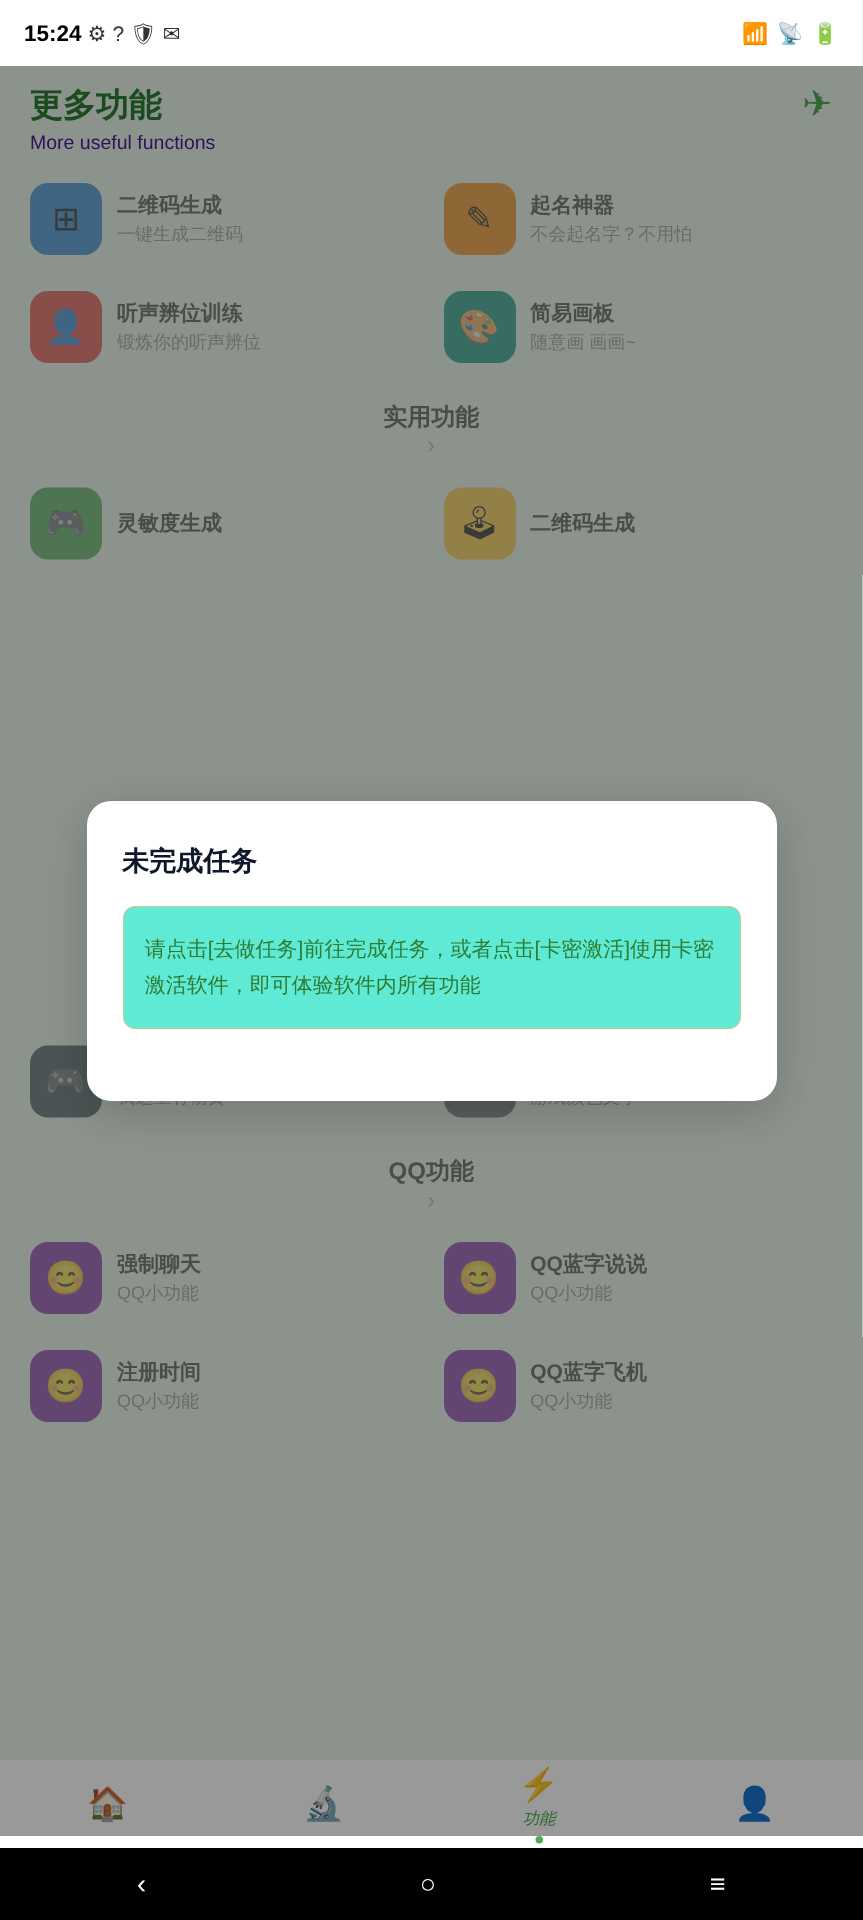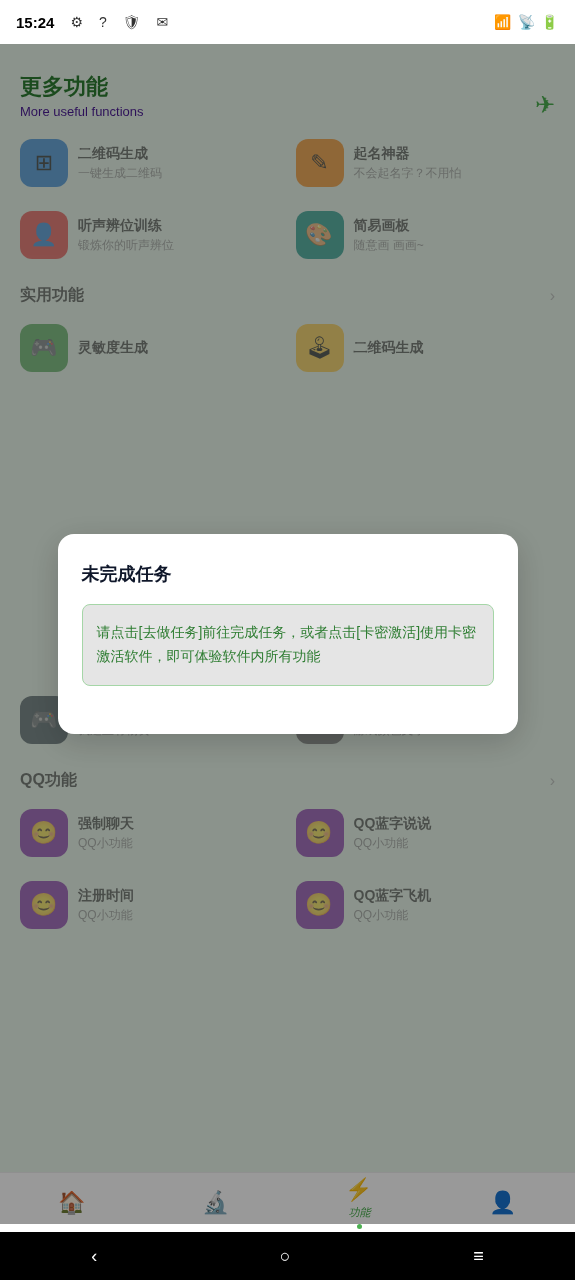--- a/index.html
+++ b/index.html
@@ -34,36 +34,36 @@
       align-items: center;
       gap: 6px;
     }
     .status-icon {
       font-size: 14px;
       color: #333;
     }
     .status-left-icons {
       display: flex;
       align-items: center;
-      gap: 16px;
+      gap: 4px;
     }
 
     
     .main-content {
       background: #e8f5e9;
       min-height: 1180px;
       position: relative;
     }
 
     
     .page-header {
-      padding: 28px 20px 8px 20px;
+      padding: 11px 20px 8px 20px;
       display: flex;
       justify-content: space-between;
-      align-items: flex-end;
+      align-items: flex-start;
     }
     .page-header-title {
       font-size: 22px;
       font-weight: bold;
       color: #2e7d32;
     }
     .page-header-subtitle {
       font-size: 13px;
       color: #4c1d95;
       margin-top: 2px;
@@ -107,20 +107,21 @@
       color: #888;
       margin-top: 2px;
     }
 
     
     .section-header {
       display: flex;
       align-items: center;
       justify-content: space-between;
       padding: 14px 20px 6px 20px;
+      flex-direction: column;
     }
     .section-title {
       font-size: 16px;
       font-weight: bold;
       color: #333;
     }
     .section-arrow {
       color: #aaa;
       font-size: 16px;
     }
@@ -214,21 +215,21 @@
       padding: 28px 24px 24px 24px;
       box-shadow: 0 8px 32px rgba(0,0,0,0.18);
     }
     .modal-title {
       font-size: 18px;
       font-weight: bold;
       color: #0f172a;
       margin-bottom: 18px;
     }
     .modal-message-box {
-      background: #e5e5e5;
+      background: #5eead4;
       border: 1px solid #a5d6a7;
       border-radius: 8px;
       padding: 16px 14px;
       margin-bottom: 24px;
     }
     .modal-message {
       font-size: 14px;
       color: #2e7d32;
       line-height: 1.7;
     }

